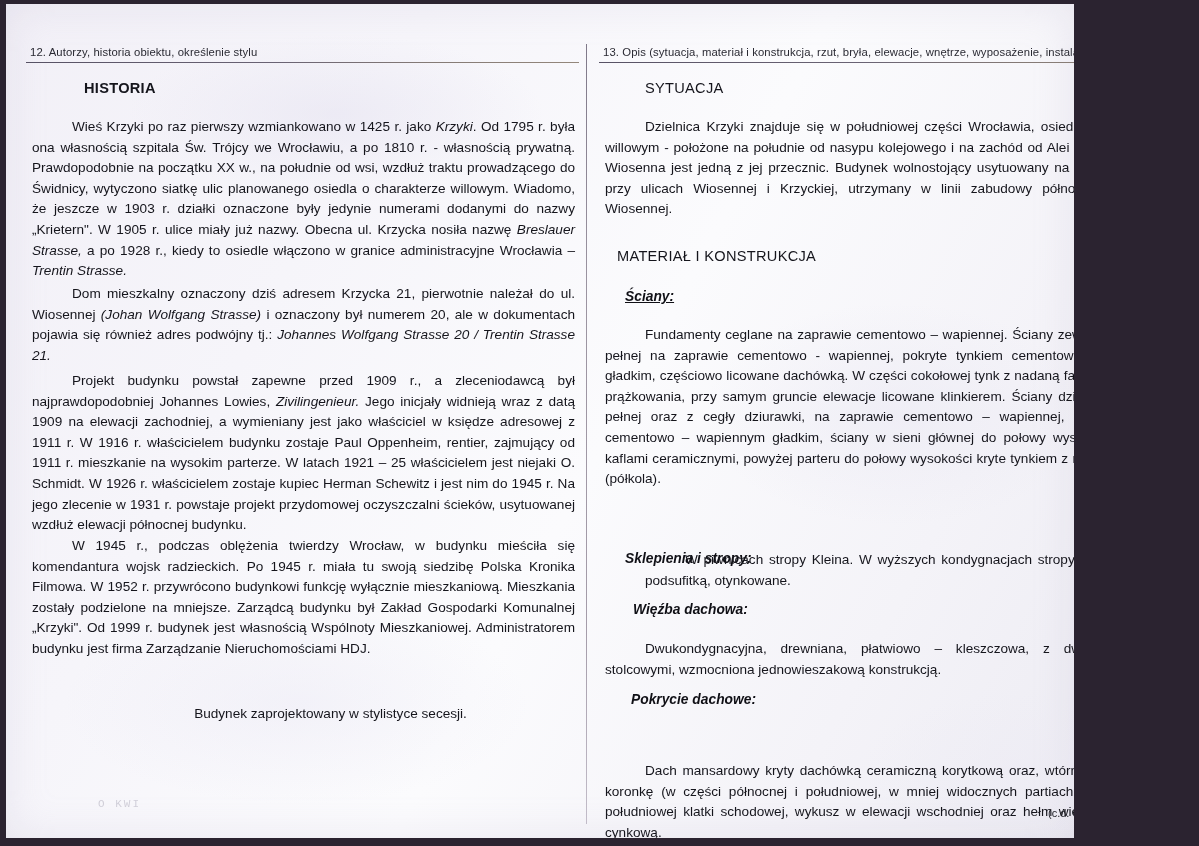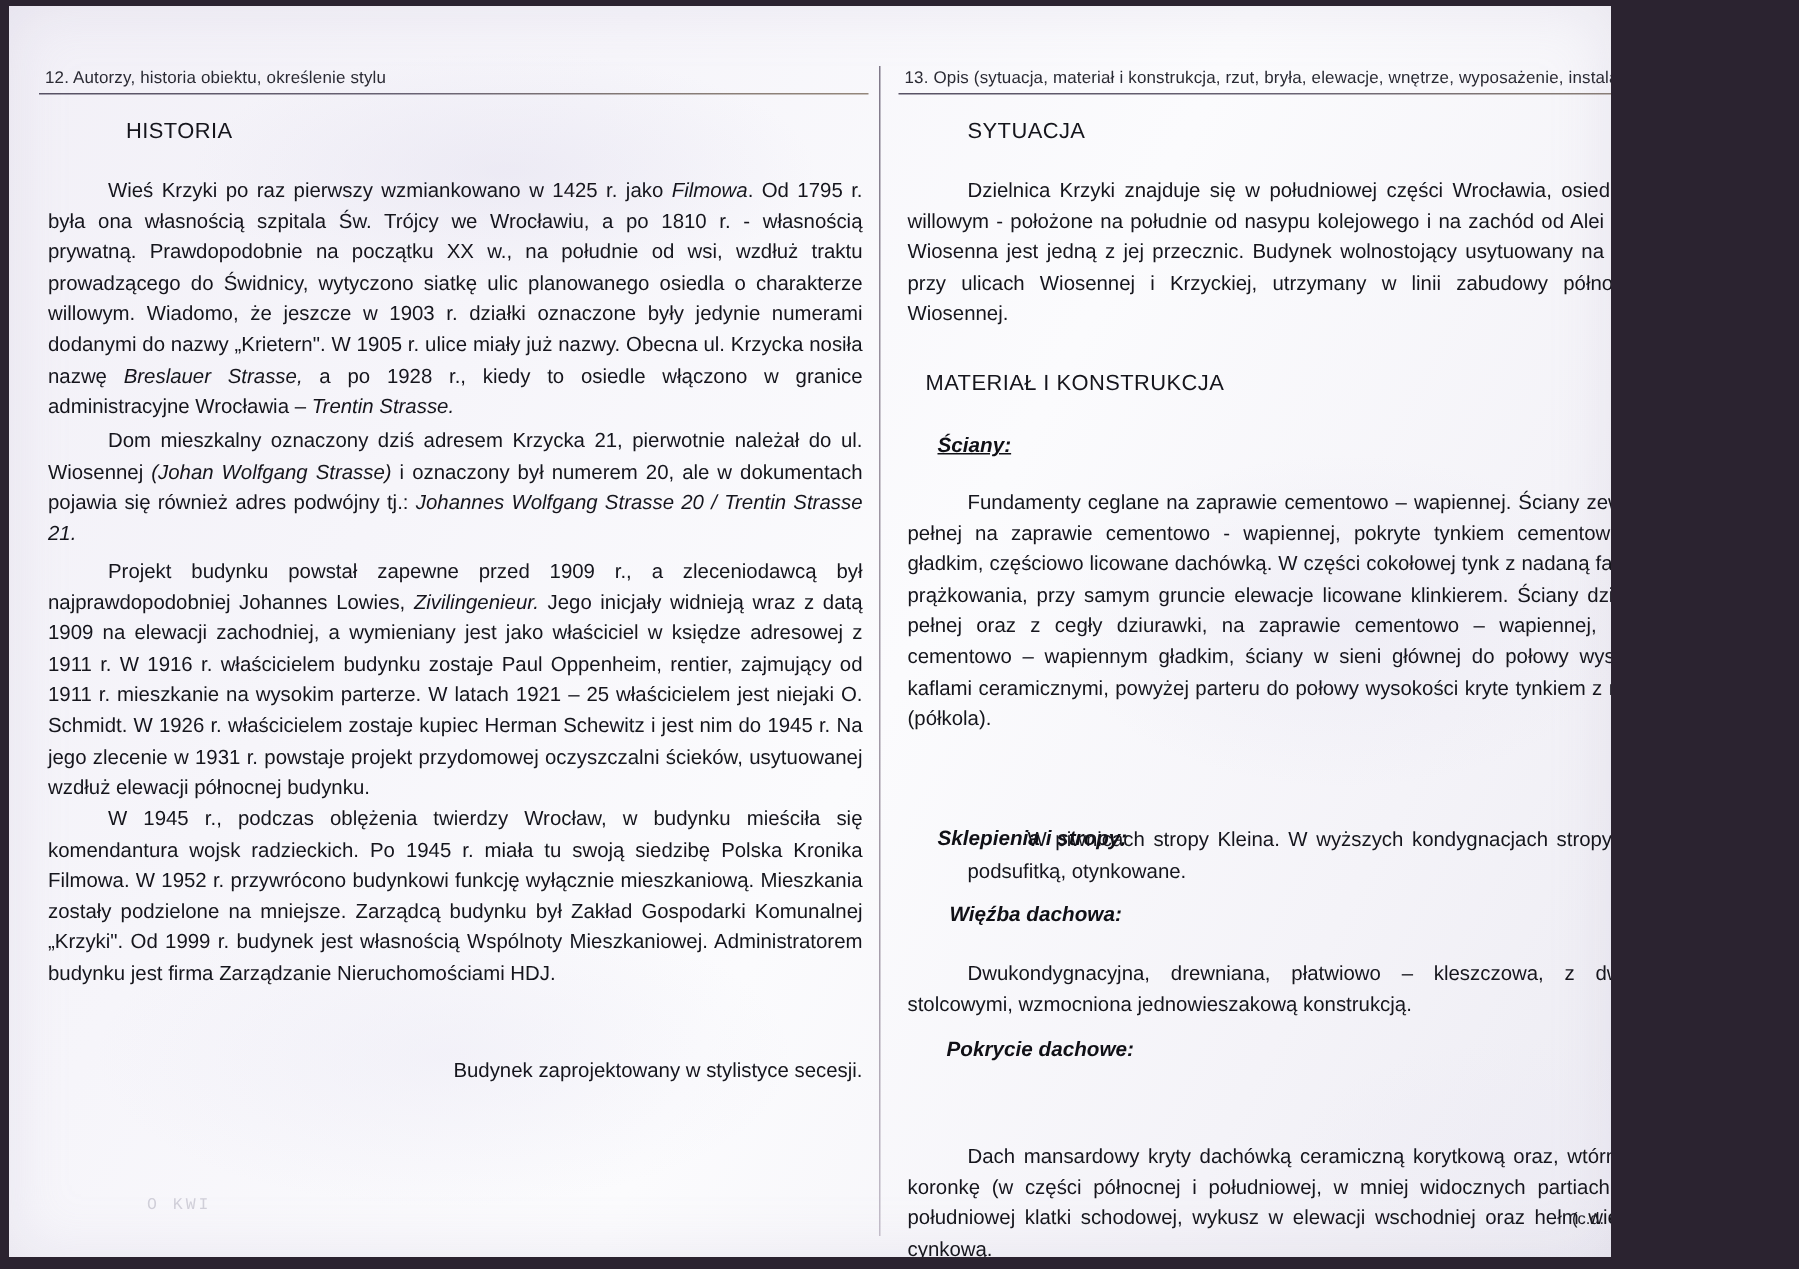--- a/index.html
+++ b/index.html
@@ -127,24 +127,24 @@
   <div class="blotch b3"></div>
   <div class="blotch b4"></div>
 
   <div class="vdivider"></div>
 
   <div class="col col-left">
 
     <div class="field-label left-label">12. Autorzy, historia obiektu, określenie stylu</div>
     <div class="rule rule-left"></div>
 
-    <div class="section-head" style="left:78px; top:76px;">HISTORIA</div>
+    <div class="section-head" style="left:78px; top:76px;font-weight:bold;">HISTORIA</div>
 
     <div class="body-text left-text indent" style="top:113px;">
-      Wieś Krzyki po raz pierwszy wzmiankowano w 1425 r. jako <i>Filmowa</i>. Od
+      Wieś Krzyki po raz pierwszy wzmiankowano w 1425 r. jako <i>Krzyki</i>. Od
       1795 r. była ona własnością szpitala Św. Trójcy we Wrocławiu, a po 1810 r. -
       własnością prywatną. Prawdopodobnie na początku XX w., na południe od wsi,
       wzdłuż traktu prowadzącego do Świdnicy, wytyczono siatkę ulic planowanego
       osiedla o charakterze willowym. Wiadomo, że jeszcze w 1903 r. działki
       oznaczone były jedynie numerami dodanymi do nazwy „Krietern". W 1905 r.
       ulice miały już nazwy. Obecna ul. Krzycka nosiła nazwę <i>Breslauer Strasse,</i> a po
       1928 r., kiedy to osiedle włączono w granice administracyjne Wrocławia –
       <i>Trentin Strasse.</i>
     </div>
 
@@ -170,21 +170,21 @@
     <div class="body-text left-text indent" style="top:532px;">
       W 1945 r., podczas oblężenia twierdzy Wrocław, w budynku mieściła się
       komendantura wojsk radzieckich. Po 1945 r. miała tu swoją siedzibę Polska
       Kronika Filmowa. W 1952 r. przywrócono budynkowi funkcję wyłącznie
       mieszkaniową. Mieszkania zostały podzielone na mniejsze. Zarządcą budynku
       był Zakład Gospodarki Komunalnej „Krzyki". Od 1999 r. budynek jest
       własnością Wspólnoty Mieszkaniowej. Administratorem budynku jest firma
       Zarządzanie Nieruchomościami HDJ.
     </div>
 
-    <div class="body-text left-text" style="top:700px; text-align:right;">
+    <div class="body-text left-text" style="top:700px; text-align:center;">
       <span style="display:inline-block; padding-left:54px;">Budynek zaprojektowany w stylistyce secesji.</span>
     </div>
 
     <div class="faint-mark">O KWI</div>
   </div>
 
   <div class="col col-right">
 
     <div class="field-label right-label">13. Opis (sytuacja, materiał i konstrukcja, rzut, bryła, elewacje, wnętrze, wyposażenie, instalacje)</div>
     <div class="rule rule-right"></div>

